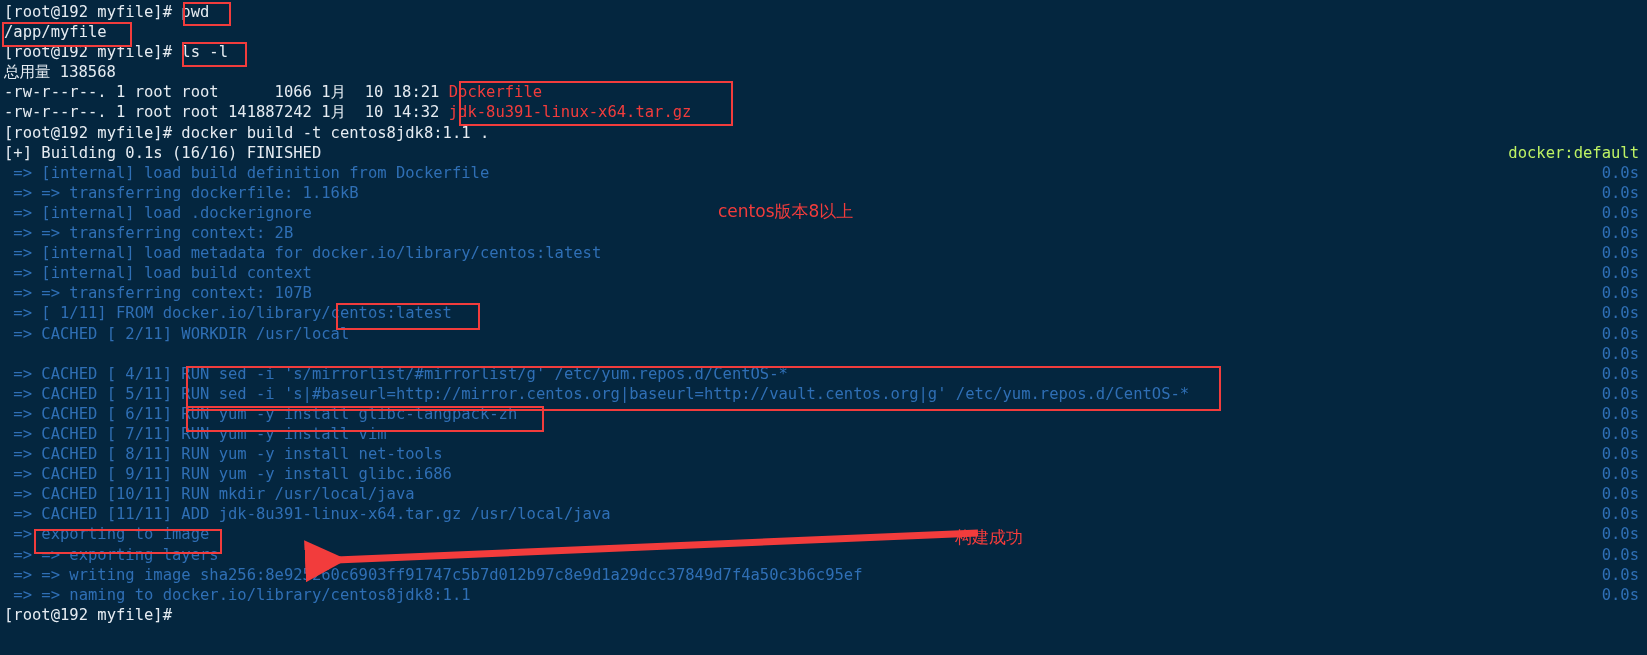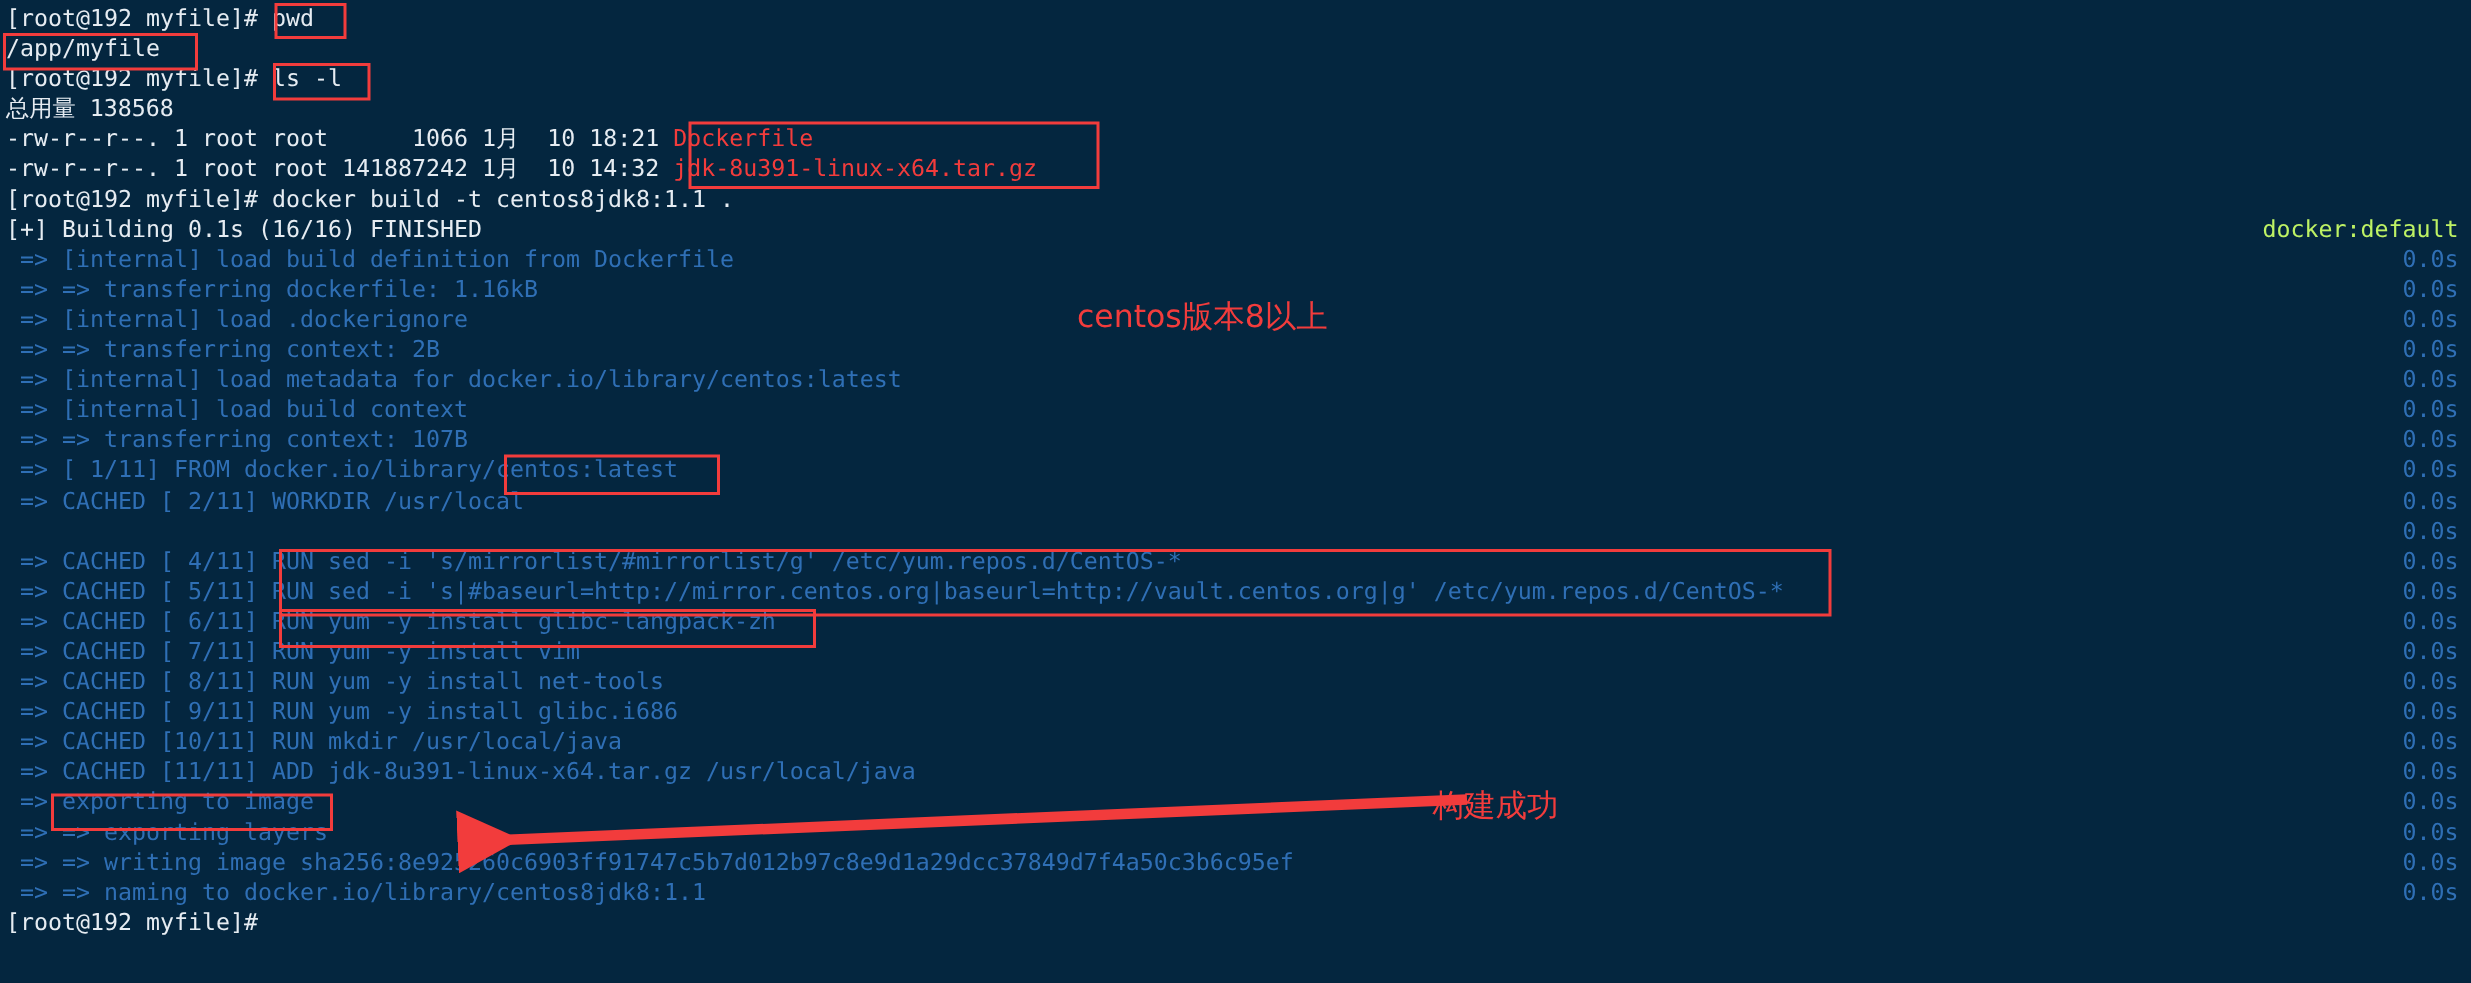--- a/index.html
+++ b/index.html
@@ -51,21 +51,21 @@
   .box {
     position: absolute;
     border: 2.5px solid #f23c3c;
     box-sizing: border-box;
     pointer-events: none;
   }
   .anno-text {
     position: absolute;
     color: #f23c3c;
     font-family: "DejaVu Sans", "Liberation Sans", sans-serif;
-    font-size: 21px;
+    font-size: 17px;
     white-space: nowrap;
   }
   .arrow-svg {
     position: absolute;
     pointer-events: none;
   }
 </style>
 </head>
 <body>
 

